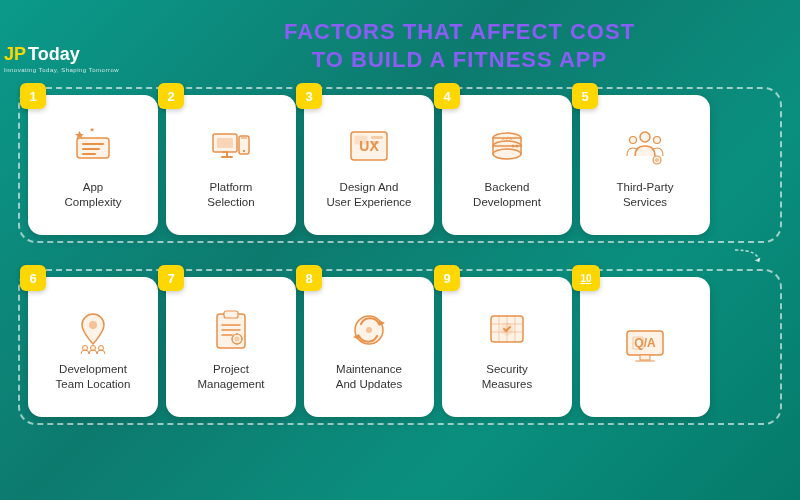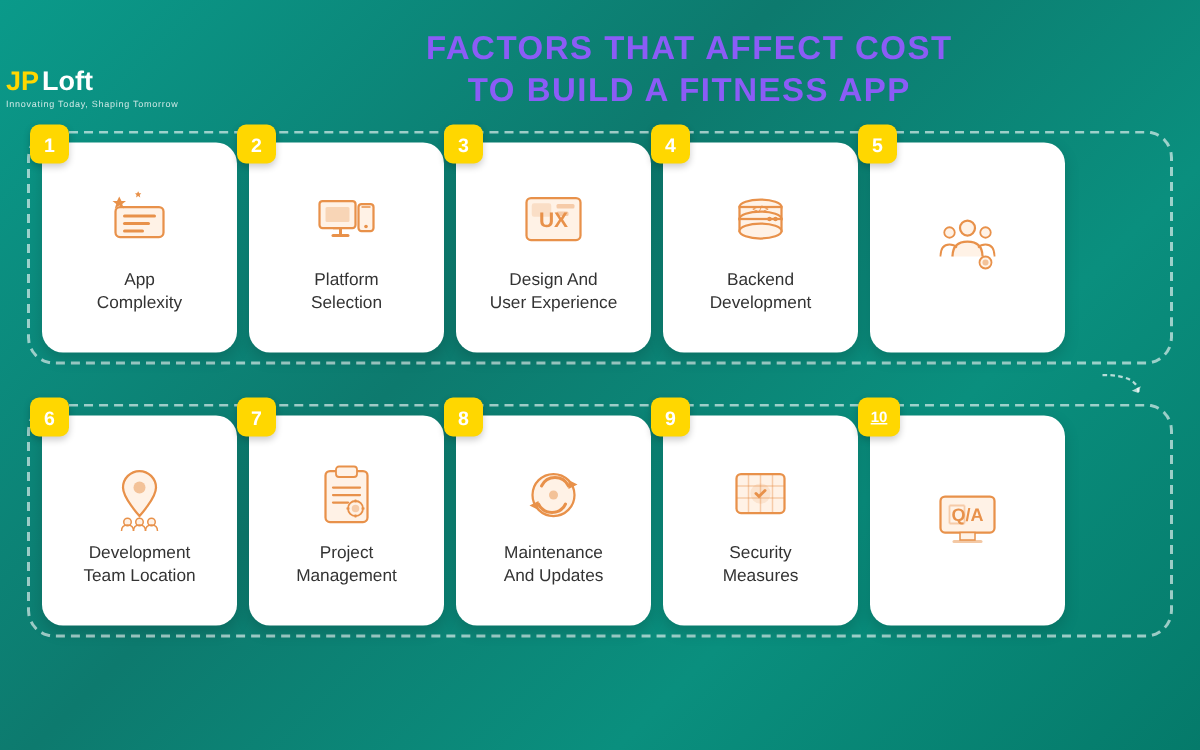--- a/index.html
+++ b/index.html
@@ -137,21 +137,21 @@
       color: #fff;
     }
   </style>
 </head>
 <body>
 
 <div class="header">
   <div class="logo-area">
     <div class="logo-icon">
       <span class="logo-jp">JP</span>
-      <span class="logo-loft">Loft</span>
+      <span class="logo-loft">Today</span>
     </div>
     <div class="logo-subtitle">Innovating Today, Shaping Tomorrow</div>
   </div>
   <div class="title-area">
     <div class="main-title">
       <div>FACTORS THAT AFFECT COST</div>
       <div>TO BUILD A FITNESS APP</div>
     </div>
   </div>
 </div>
@@ -235,20 +235,21 @@
           <path d="M14 32 Q14 22 24 22 Q34 22 34 32" fill="#fff2e6" stroke="#E8914A" stroke-width="1.5"></path>
           <circle cx="12" cy="16" r="3.5" fill="#fff2e6" stroke="#E8914A" stroke-width="1.2"></circle>
           <path d="M6 32 Q6 24 12 24 Q15 24 17 26" fill="none" stroke="#E8914A" stroke-width="1.2"></path>
           <circle cx="36" cy="16" r="3.5" fill="#fff2e6" stroke="#E8914A" stroke-width="1.2"></circle>
           <path d="M42 32 Q42 24 36 24 Q33 24 31 26" fill="none" stroke="#E8914A" stroke-width="1.2"></path>
 
           <circle cx="36" cy="36" r="4" fill="#fff2e6" stroke="#E8914A" stroke-width="1.2"></circle>
           <circle cx="36" cy="36" r="2" fill="#E8914A" opacity="0.5"></circle>
         </svg>
       </div>
+      <div class="card-label">Third-Party<br>Services</div>
     </div>
   </div>
 </div>
 
 <div class="arrow-connector">
   <svg viewBox="0 0 40 24" fill="none">
     <path d="M4 4 Q36 4 36 20" stroke="rgba(255,255,255,0.7)" stroke-width="2" fill="none" stroke-dasharray="4,3"></path>
     <polygon points="30,18 36,20 38,14" fill="rgba(255,255,255,0.7)"></polygon>
   </svg>
 </div>

